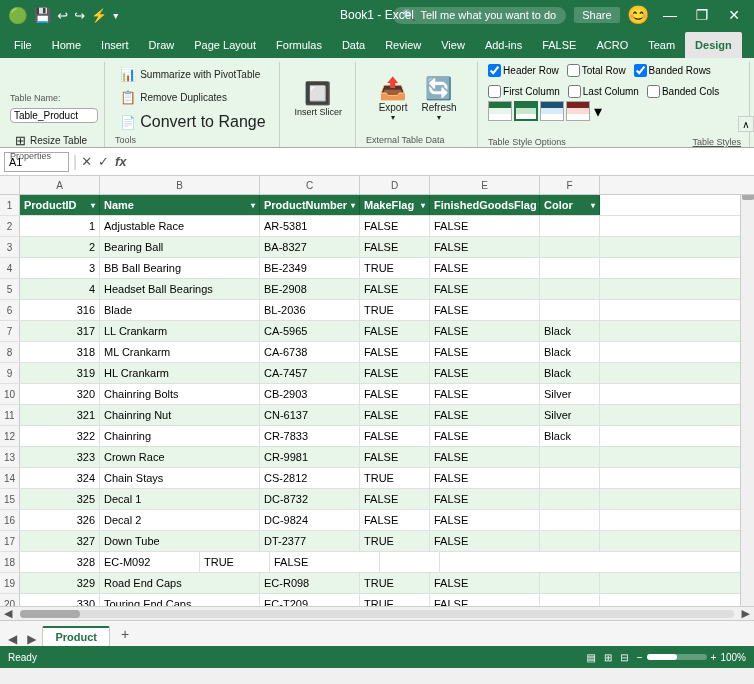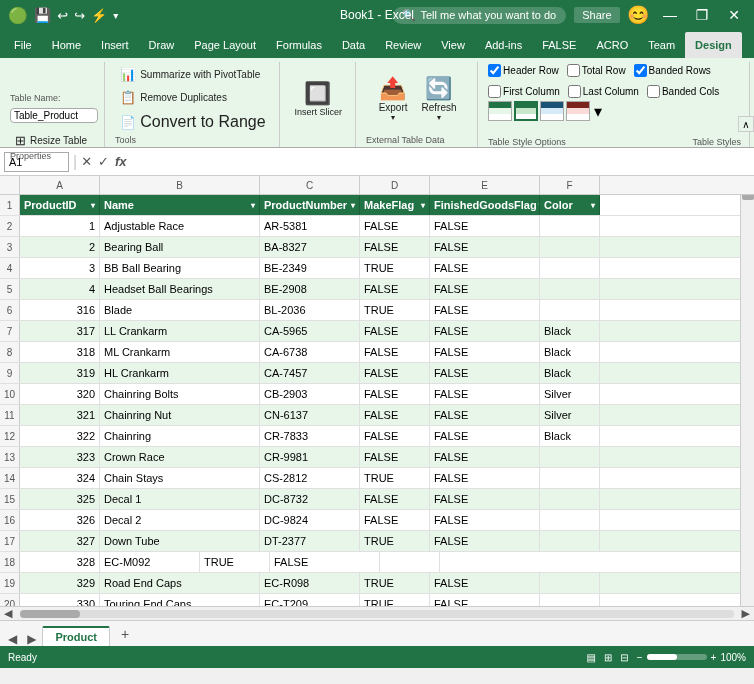--- a/index.html
+++ b/index.html
@@ -480,21 +480,21 @@
             <div style="background:#fadbd8;"></div>
           <div style="background:white;"></div>
             <div style="background:white;"></div>
             <div style="background:white;"></div>
         </div>
         <span style="font-size:16px;cursor:pointer;margin-left:2px;">▾</span>
       </div>
     </div>
     <div style="display:flex;justify-content:space-between;width:100%;">
       <span style="font-size:9px;color:#555;">Table Style Options</span>
-      <span style="font-size:9px;color:#555;margin-left:20px;">Table Styles</span>
+      <span style="font-size:9px;color:#555;margin-left:20px;text-decoration:underline;">Table Styles</span>
     </div>
   </div>
 
   <div class="ribbon-collapse-btn">∧</div>
 </div>
 
 <div class="formula-bar">
   <input class="cell-ref-box" type="text" value="A1" style="">
   <div class="formula-divider">|</div>
   <div class="formula-icons">

